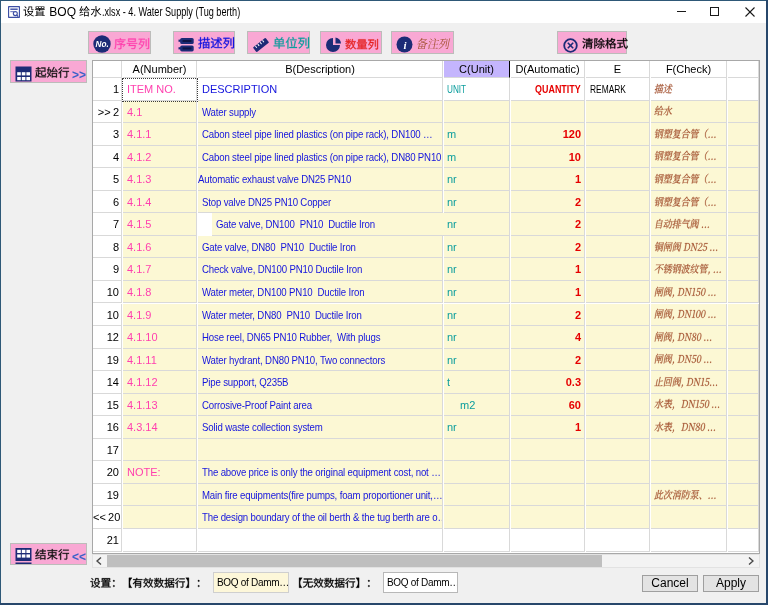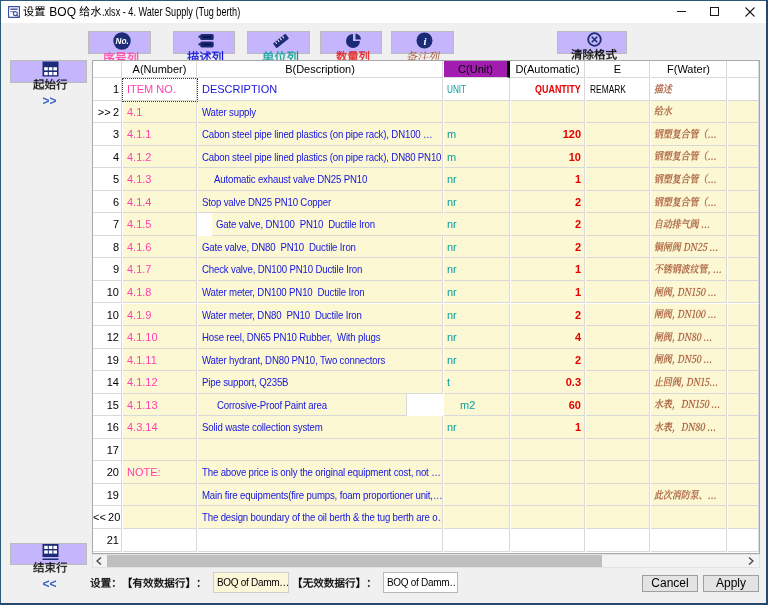--- a/index.html
+++ b/index.html
@@ -1,18 +1,18 @@
 <!DOCTYPE html>
 <html><head><meta charset="utf-8"><style>
 
 *{margin:0;padding:0;box-sizing:border-box}
 html,body{width:768px;height:605px;overflow:hidden}
 body{font-family:"Liberation Sans",sans-serif;position:relative;background:#f0f0f0;}
 .abs{position:absolute}
-.btn{position:absolute;height:23px;background:#c4b5fd;border:1px solid #bcbcba;display:flex;align-items:center;flex-direction:column;}
+.btn{position:absolute;height:23px;background:#f9a8d4;border:1px solid #bcbcba;display:flex;align-items:flex-end;}
 .cell{position:absolute;overflow:hidden;white-space:pre;font-size:11px;line-height:22px;}
 .hdr{position:absolute;overflow:hidden;white-space:nowrap;font-size:11px;line-height:17px;text-align:center;color:#000;}
 .num{position:absolute;font-size:11px;line-height:22px;text-align:right;color:#000;white-space:nowrap;}
 
 </style></head><body>
 <div class="abs" style="left:0;top:0;width:768px;height:23px;background:#fff"></div>
 <div class="abs" style="left:0;top:0;width:768px;height:1px;background:#2e5877"></div>
 <div class="abs" style="left:0;top:0;width:1px;height:605px;background:#2e5877"></div>
 <div class="abs" style="left:766px;top:0;width:2px;height:605px;background:#27476b"></div>
 <div class="abs" style="left:0;top:603px;width:768px;height:2px;background:#27476b"></div>
@@ -150,24 +150,24 @@
         <g transform="translate(0,11.7)">
           <path d="M0.4 -0.6 0.6 0.3C1.7 0.0 3.2 -0.3 4.7 -0.6L4.6 -1.4C3.1 -1.1 1.5 -0.8 0.4 -0.6ZM0.6 -4.9C0.8 -5.0 1.1 -5.0 2.6 -5.2C2.0 -4.5 1.6 -3.9 1.3 -3.7C1.0 -3.3 0.7 -3.0 0.4 -3.0C0.5 -2.7 0.7 -2.3 0.7 -2.1C1.0 -2.3 1.4 -2.4 4.6 -2.9C4.6 -3.1 4.6 -3.5 4.6 -3.7L2.0 -3.3C2.9 -4.3 3.9 -5.5 4.6 -6.8L3.8 -7.2C3.6 -6.8 3.4 -6.4 3.1 -6.0L1.6 -5.9C2.3 -6.8 2.9 -8.1 3.4 -9.2L2.6 -9.6C2.1 -8.2 1.3 -6.8 1.0 -6.5C0.8 -6.1 0.6 -5.8 0.3 -5.8C0.4 -5.5 0.6 -5.1 0.6 -4.9ZM7.3 -9.7V-8.1H4.7V-7.3H7.3V-5.5H5.0V-4.7H10.6V-5.5H8.2V-7.3H10.8V-8.1H8.2V-9.7ZM5.3 -3.5V0.9H6.1V0.4H9.5V0.9H10.4V-3.5ZM6.1 -0.4V-2.7H9.5V-0.4Z M13.2 -6.4V-3.1H16.3C15.3 -1.8 13.5 -0.7 12.0 -0.2C12.2 -0.0 12.4 0.3 12.6 0.5C14.1 -0.1 15.7 -1.1 16.8 -2.4V0.9H17.7V-2.5C18.8 -1.2 20.4 -0.1 22.0 0.6C22.1 0.3 22.4 -0.0 22.6 -0.2C21.0 -0.7 19.2 -1.8 18.2 -3.1H21.4V-6.4H17.7V-7.6H22.2V-8.4H17.7V-9.6H16.8V-8.4H12.4V-7.6H16.8V-6.4ZM14.0 -5.6H16.8V-3.8H14.0ZM17.7 -5.6H20.5V-3.8H17.7Z M28.0 -9.0V-8.1H33.7V-9.0ZM26.1 -9.7C25.5 -8.8 24.4 -7.8 23.4 -7.2C23.6 -7.0 23.8 -6.7 23.9 -6.5C24.9 -7.2 26.1 -8.3 26.9 -9.3ZM27.5 -5.8V-5.0H31.4V-0.2C31.4 -0.0 31.3 0.0 31.1 0.1C30.9 0.1 30.1 0.1 29.3 0.0C29.4 0.3 29.5 0.6 29.6 0.9C30.7 0.9 31.3 0.9 31.7 0.8C32.1 0.6 32.2 0.3 32.2 -0.2V-5.0H34.0V-5.8ZM26.5 -7.2C25.7 -5.9 24.5 -4.6 23.3 -3.7C23.5 -3.5 23.8 -3.2 23.9 -3.0C24.3 -3.3 24.8 -3.7 25.2 -4.2V1.0H26.1V-5.1C26.5 -5.7 27.0 -6.3 27.3 -6.9Z" fill="#111" stroke="#111" stroke-width="0.3"></path>
         </g>
       </svg></span>
     <span style="color:#3a62c8;font-size:12px;font-weight:bold;margin-left:2px">&lt;&lt;</span>
   </div>
 <div class="abs" style="left:92px;top:60px;width:668px;height:494px;background:#fff;border:1px solid #a8a8a8"></div>
 <div class="hdr" style="left:93px;top:61px;width:29px;height:17px;border-right:1px solid #d9d9d9;border-bottom:1px solid #d9d9d9;background:#fff"></div>
 <div class="hdr" style="left:123px;top:61px;width:74px;height:17px;border-right:1px solid #d9d9d9;border-bottom:1px solid #d9d9d9;background:#fff">A(Number)</div>
 <div class="hdr" style="left:198px;top:61px;width:245px;height:17px;border-right:1px solid #d9d9d9;border-bottom:1px solid #d9d9d9;background:#fff">B(Description)</div>
-<div class="hdr" style="left:444px;top:61px;width:66px;height:17px;border-right:3px solid #000000;border-bottom:1px solid #d9d9d9;background:#a21caf">C(Unit)</div>
+<div class="hdr" style="left:444px;top:61px;width:66px;height:17px;border-right:1px solid #000000;border-bottom:1px solid #d9d9d9;background:#c4b5fd">C(Unit)</div>
 <div class="hdr" style="left:511px;top:61px;width:74px;height:17px;border-right:1px solid #d9d9d9;border-bottom:1px solid #d9d9d9;background:#fff">D(Automatic)</div>
 <div class="hdr" style="left:586px;top:61px;width:64px;height:17px;border-right:1px solid #d9d9d9;border-bottom:1px solid #d9d9d9;background:#fff">E</div>
-<div class="hdr" style="left:651px;top:61px;width:76px;height:17px;border-right:1px solid #d9d9d9;border-bottom:1px solid #d9d9d9;background:#fff">F(Water)</div>
+<div class="hdr" style="left:651px;top:61px;width:76px;height:17px;border-right:1px solid #d9d9d9;border-bottom:1px solid #d9d9d9;background:#fff">F(Check)</div>
 <div class="hdr" style="left:728px;top:61px;width:31px;height:17px;border-right:1px solid #d9d9d9;border-bottom:1px solid #d9d9d9;background:#fff"></div>
 <div class="num" style="left:93px;top:78.00px;width:29px;height:22.55px;line-height:22.55px;border-right:1px solid #d9d9d9;border-bottom:1px solid #d9d9d9;background:#fff;padding-right:2px">1</div>
 <div class="cell" style="left:123px;top:78.00px;width:74px;height:22.55px;line-height:22.55px;border-right:1px solid #d9d9d9;border-bottom:1px solid #d9d9d9;background:#fff;color:#ff3fae;padding-left:4px;">ITEM NO.</div>
 <div class="cell" style="left:198px;top:78.00px;width:245px;height:22.55px;line-height:22.55px;border-right:1px solid #d9d9d9;border-bottom:1px solid #d9d9d9;background:#fff;color:#1515dd;padding-left:4px;">DESCRIPTION</div>
 <div class="cell" style="left:444px;top:78.00px;width:66px;height:22.55px;line-height:22.55px;border-right:1px solid #d9d9d9;border-bottom:1px solid #d9d9d9;background:#fff;color:#0b9d9d;padding-left:3px;"><span style="display:inline-block;transform:scaleX(0.78);transform-origin:0 50%;font-size:10.5px">UNIT</span></div>
 <div class="cell" style="left:511px;top:78.00px;width:74px;height:22.55px;line-height:22.55px;border-right:1px solid #d9d9d9;border-bottom:1px solid #d9d9d9;background:#fff;color:#e60000;font-weight:bold;padding-right:3px;text-align:right;"><span style="display:inline-block;transform:scaleX(0.85);transform-origin:100% 50%;font-size:10.5px">QUANTITY</span></div>
 <div class="cell" style="left:586px;top:78.00px;width:64px;height:22.55px;line-height:22.55px;border-right:1px solid #d9d9d9;border-bottom:1px solid #d9d9d9;background:#fff;color:#000;padding-left:4px;"><span style="display:inline-block;transform:scaleX(0.8);transform-origin:0 50%;font-size:10.5px">REMARK</span></div>
 <div class="cell" style="left:728px;top:78.00px;width:31px;height:22.55px;line-height:22.55px;border-right:1px solid #d9d9d9;border-bottom:1px solid #d9d9d9;background:#fff;color:#000;padding-left:4px;"></div>
 <div class="cell" style="left:651px;top:78.00px;width:76px;height:22.55px;border-right:1px solid #d9d9d9;border-bottom:1px solid #d9d9d9;background:#fff"><span style="position:absolute;left:3px;top:3.8px;line-height:0"><svg width="21" height="15" viewBox="0 0 21 15">
         <g transform="translate(0,10.7)">
@@ -205,21 +205,21 @@
 <div class="cell" style="left:511px;top:145.65px;width:74px;height:22.55px;line-height:22.55px;border-right:1px solid #d9d9d9;border-bottom:1px solid #d9d9d9;background:#fcf8d4;color:#e60000;font-weight:bold;padding-right:3px;text-align:right;">10</div>
 <div class="cell" style="left:586px;top:145.65px;width:64px;height:22.55px;line-height:22.55px;border-right:1px solid #d9d9d9;border-bottom:1px solid #d9d9d9;background:#fcf8d4;color:#000;padding-left:4px;"></div>
 <div class="cell" style="left:728px;top:145.65px;width:31px;height:22.55px;line-height:22.55px;border-right:1px solid #d9d9d9;border-bottom:1px solid #d9d9d9;background:#fcf8d4;color:#000;padding-left:4px;"></div>
 <div class="cell" style="left:651px;top:145.65px;width:76px;height:22.55px;border-right:1px solid #d9d9d9;border-bottom:1px solid #d9d9d9;background:#fcf8d4"><span style="position:absolute;left:3px;top:3.8px;line-height:0"><svg width="66" height="15" viewBox="0 0 66 15">
         <g transform="translate(0,10.7)">
           <path d="M3.4 -8.3C3.6 -8.3 3.7 -8.4 3.7 -8.5L2.9 -8.8C2.5 -7.7 1.8 -5.9 1.1 -5.0L1.2 -4.9C1.7 -5.4 2.3 -6.2 2.7 -7.0H4.6C4.8 -7.0 4.9 -7.0 4.9 -7.2C4.7 -7.4 4.3 -7.8 4.3 -7.8L3.9 -7.3H2.9C3.1 -7.6 3.2 -8.0 3.4 -8.3ZM3.9 -6.1 3.4 -5.5H1.8L1.8 -5.2H2.6L2.3 -3.7H0.9L0.9 -3.4H2.2L1.7 -0.7C1.7 -0.5 1.7 -0.4 1.3 -0.2L1.8 0.5C1.9 0.4 2.0 0.3 2.0 0.2C2.8 -0.6 3.6 -1.4 4.0 -1.8L3.9 -1.9C3.3 -1.5 2.8 -1.1 2.3 -0.8L2.8 -3.4H4.1C4.2 -3.4 4.3 -3.4 4.3 -3.6C4.1 -3.9 3.8 -4.3 3.8 -4.3L3.3 -3.7H2.8L3.1 -5.2H4.1C4.3 -5.2 4.4 -5.2 4.4 -5.4C4.2 -5.7 3.9 -6.1 3.9 -6.1ZM8.7 -6.9 7.8 -7.2C7.6 -6.5 7.3 -5.7 7.0 -4.9C6.8 -5.5 6.5 -6.0 6.0 -6.6L5.9 -6.5C6.3 -5.9 6.6 -5.1 6.7 -4.3C6.2 -3.2 5.6 -2.0 4.8 -1.2L4.9 -1.1C5.7 -1.8 6.3 -2.7 6.9 -3.6C7.0 -2.8 7.1 -2.0 7.1 -1.4C7.5 -1.0 7.9 -2.3 7.2 -4.3C7.7 -5.2 8.0 -6.0 8.3 -6.7C8.5 -6.7 8.6 -6.8 8.7 -6.9ZM4.3 0.5 5.8 -7.8H9.0L7.6 -0.3C7.6 -0.1 7.5 -0.0 7.4 -0.0C7.2 -0.0 6.3 -0.1 6.3 -0.1L6.3 0.0C6.7 0.1 6.9 0.2 7.0 0.3C7.1 0.4 7.1 0.6 7.1 0.8C7.9 0.7 8.1 0.4 8.2 -0.2L9.5 -7.7C9.7 -7.7 9.9 -7.8 10.0 -7.9L9.3 -8.5L9.0 -8.1H5.9L5.4 -8.5L3.7 0.8H3.8C4.1 0.8 4.3 0.6 4.3 0.5Z M14.7 -7.8 14.3 -7.3H13.6C13.9 -7.6 14.2 -8.0 14.5 -8.3C14.6 -8.3 14.8 -8.4 14.8 -8.6L14.0 -8.8C13.8 -8.4 13.6 -7.8 13.3 -7.3H12.3C12.6 -7.5 12.8 -8.3 11.9 -8.8L11.7 -8.7C11.9 -8.4 12.0 -7.8 12.0 -7.4C12.0 -7.4 12.0 -7.3 12.1 -7.3H10.6L10.6 -7.0H12.6L12.3 -5.6C12.3 -5.3 12.2 -5.0 12.1 -4.7H11.3L11.5 -6.0C11.8 -6.1 11.9 -6.1 11.9 -6.3L11.1 -6.4L10.8 -4.8C10.7 -4.7 10.6 -4.6 10.5 -4.5L11.0 -4.0L11.3 -4.4H12.0C11.7 -3.6 11.1 -2.8 10.0 -2.2L10.0 -2.0C11.5 -2.6 12.2 -3.5 12.6 -4.4H13.5L13.5 -3.9H13.6C13.8 -3.9 14.0 -4.0 14.0 -4.1L14.4 -6.0C14.6 -6.0 14.7 -6.1 14.7 -6.3L13.9 -6.4L13.6 -4.7H12.7C12.8 -5.0 12.8 -5.3 12.9 -5.6L13.1 -7.0H15.0C15.2 -7.0 15.3 -7.0 15.3 -7.2C15.1 -7.5 14.7 -7.8 14.7 -7.8ZM17.3 -5.0H15.5C15.7 -5.5 15.8 -5.9 15.9 -6.4H17.5ZM15.7 -8.3 15.3 -6.4C15.1 -5.1 14.7 -3.9 13.4 -2.9L13.5 -2.8C14.5 -3.3 15.1 -4.0 15.4 -4.7H17.2L17.0 -3.6C17.0 -3.5 17.0 -3.4 16.8 -3.4C16.6 -3.4 15.9 -3.5 15.9 -3.5L15.8 -3.3C16.2 -3.3 16.4 -3.2 16.5 -3.1C16.6 -3.0 16.6 -2.8 16.5 -2.6C17.3 -2.7 17.5 -3.0 17.6 -3.5L18.3 -7.8C18.5 -7.8 18.7 -7.9 18.8 -8.0L18.1 -8.7L17.8 -8.2H16.3L15.7 -8.6ZM17.6 -6.7H15.9L16.2 -7.9H17.8ZM14.5 -2.7 13.6 -2.8 13.4 -1.7H10.6L10.6 -1.4H13.3L13.1 0.1H9.3L9.3 0.4H17.2C17.3 0.4 17.4 0.3 17.5 0.2C17.2 -0.1 16.8 -0.6 16.8 -0.6L16.3 0.1H13.7L13.9 -1.4H16.7C16.8 -1.4 16.9 -1.4 16.9 -1.6C16.7 -1.9 16.3 -2.3 16.3 -2.3L15.7 -1.7H14.0L14.1 -2.4C14.3 -2.5 14.4 -2.6 14.5 -2.7Z M26.5 -8.2 26.0 -7.6H21.9C22.0 -7.8 22.1 -8.0 22.3 -8.2C22.4 -8.1 22.6 -8.2 22.6 -8.3L21.8 -8.8C21.1 -7.4 20.1 -6.1 19.3 -5.3L19.4 -5.2C20.1 -5.6 20.9 -6.4 21.6 -7.3H26.9C27.0 -7.3 27.1 -7.3 27.2 -7.4C26.9 -7.8 26.5 -8.2 26.5 -8.2ZM22.4 -3.3 21.6 -3.7H24.8L24.7 -3.4H24.8C25.0 -3.4 25.3 -3.5 25.3 -3.6L25.8 -6.0C25.9 -6.0 26.1 -6.1 26.1 -6.2L25.6 -6.8L25.2 -6.4H21.7L21.2 -6.7L20.6 -3.3H20.7C20.9 -3.3 21.2 -3.4 21.2 -3.5L21.2 -3.7H21.6C21.1 -2.7 20.0 -1.5 19.0 -0.8L19.1 -0.6C19.8 -1.0 20.5 -1.6 21.1 -2.1C21.3 -1.5 21.7 -1.0 22.1 -0.6C21.0 -0.0 19.7 0.4 18.3 0.6L18.3 0.8C19.9 0.7 21.3 0.3 22.5 -0.3C23.3 0.3 24.4 0.6 25.7 0.8C25.8 0.5 26.0 0.2 26.3 0.2L26.3 0.0C25.1 -0.0 24.0 -0.3 23.1 -0.6C23.8 -1.1 24.4 -1.6 25.0 -2.3C25.2 -2.3 25.3 -2.3 25.4 -2.4L24.9 -3.1L24.4 -2.7H21.6C21.8 -2.8 21.9 -3.0 22.0 -3.2C22.2 -3.1 22.3 -3.2 22.4 -3.3ZM22.6 -0.9C22.0 -1.2 21.6 -1.7 21.3 -2.3L21.4 -2.4H24.3C23.8 -1.8 23.2 -1.3 22.6 -0.9ZM25.2 -6.1 25.0 -5.2H21.5L21.6 -6.1ZM24.8 -4.0H21.3L21.4 -4.9H25.0Z M30.0 -5.0 30.0 -4.7H34.0C34.1 -4.7 34.2 -4.8 34.3 -4.9C34.0 -5.2 33.6 -5.6 33.6 -5.6L33.1 -5.0ZM32.9 -8.2C33.2 -6.7 34.3 -5.3 35.7 -4.5C35.8 -4.7 36.0 -5.0 36.3 -5.0L36.3 -5.2C34.9 -5.9 33.6 -7.0 33.1 -8.4C33.3 -8.4 33.4 -8.5 33.5 -8.6L32.5 -8.9C31.7 -7.4 29.5 -5.2 27.8 -4.3L27.9 -4.1C29.7 -5.0 31.8 -6.7 32.9 -8.2ZM33.7 -2.8 33.2 -0.3H29.3L29.8 -2.8ZM29.2 -3.1 28.5 0.8H28.6C28.9 0.8 29.2 0.6 29.2 0.6L29.3 0.0H33.2L33.1 0.7H33.2C33.3 0.7 33.7 0.6 33.7 0.5L34.3 -2.6C34.4 -2.7 34.6 -2.8 34.7 -2.8L34.1 -3.5L33.6 -3.1H29.9L29.3 -3.4Z M40.9 -6.8 40.8 -6.7C41.0 -6.5 41.1 -6.1 41.1 -5.8C41.6 -5.3 42.3 -6.6 40.9 -6.8ZM43.3 -8.5 42.6 -8.8C42.2 -8.1 41.7 -7.3 41.3 -6.8L41.4 -6.7C41.7 -6.9 42.0 -7.2 42.3 -7.5H43.0C43.2 -7.2 43.3 -6.8 43.3 -6.4C43.6 -6.0 44.3 -6.9 43.4 -7.5H45.4C45.5 -7.5 45.6 -7.5 45.6 -7.6C45.4 -7.9 45.0 -8.4 45.0 -8.4L44.5 -7.8H42.6C42.7 -7.9 42.8 -8.1 43.0 -8.3C43.2 -8.3 43.3 -8.3 43.3 -8.5ZM39.8 -8.5 39.0 -8.9C38.5 -7.8 37.8 -6.7 37.1 -6.1L37.2 -6.0C37.8 -6.3 38.3 -6.8 38.8 -7.5H39.4C39.6 -7.2 39.7 -6.8 39.6 -6.4C40.0 -6.0 40.6 -6.9 39.8 -7.5H41.4C41.5 -7.5 41.6 -7.5 41.6 -7.6C41.4 -7.9 41.1 -8.3 41.1 -8.3L40.6 -7.8H39.0C39.2 -7.9 39.3 -8.1 39.4 -8.3C39.6 -8.3 39.7 -8.3 39.8 -8.5ZM39.2 -4.2H42.7L42.5 -3.0H39.0ZM38.8 -4.8 37.7 0.8H37.8C38.1 0.8 38.4 0.7 38.4 0.6L38.5 0.1H42.5L42.4 0.6H42.5C42.7 0.6 43.0 0.5 43.0 0.4L43.3 -1.4C43.5 -1.5 43.7 -1.5 43.7 -1.6L43.1 -2.2L42.7 -1.8H38.8L39.0 -2.7H42.4L42.4 -2.4H42.5C42.7 -2.4 43.0 -2.6 43.0 -2.6L43.3 -4.1C43.4 -4.1 43.6 -4.2 43.6 -4.3L43.1 -4.9L42.7 -4.5H39.4ZM38.7 -1.5H42.8L42.5 -0.2H38.5ZM38.3 -6.2 38.2 -6.2C38.1 -5.6 37.8 -4.9 37.5 -4.7C37.3 -4.6 37.1 -4.4 37.1 -4.2C37.2 -3.9 37.5 -4.0 37.7 -4.1C38.0 -4.3 38.2 -4.7 38.3 -5.3H44.1C44.0 -5.0 43.8 -4.6 43.7 -4.3L43.8 -4.2C44.1 -4.5 44.5 -4.9 44.7 -5.2C44.9 -5.3 45.0 -5.3 45.1 -5.3L44.6 -6.1L44.1 -5.7H38.4C38.4 -5.8 38.4 -6.0 38.3 -6.2Z M54.5 -8.7 54.4 -8.9C53.1 -8.0 51.6 -6.5 51.1 -4.0C50.7 -1.5 51.6 0.0 52.7 0.9L52.9 0.7C52.0 -0.3 51.3 -1.8 51.7 -4.0C52.1 -6.2 53.3 -7.7 54.5 -8.7Z M55.0 0.2C55.3 0.2 55.6 -0.1 55.6 -0.5C55.7 -0.9 55.5 -1.1 55.2 -1.1C54.9 -1.1 54.6 -0.9 54.5 -0.5C54.5 -0.1 54.7 0.2 55.0 0.2Z M57.9 0.2C58.2 0.2 58.5 -0.1 58.6 -0.5C58.6 -0.9 58.4 -1.1 58.1 -1.1C57.8 -1.1 57.5 -0.9 57.5 -0.5C57.4 -0.1 57.6 0.2 57.9 0.2Z M60.8 0.2C61.1 0.2 61.4 -0.1 61.5 -0.5C61.5 -0.9 61.4 -1.1 61.0 -1.1C60.7 -1.1 60.4 -0.9 60.4 -0.5C60.3 -0.1 60.5 0.2 60.8 0.2Z" fill="#a3512e" stroke="#a3512e" stroke-width="0.22"></path>
         </g>
       </svg></span></div>
 <div class="num" style="left:93px;top:168.20px;width:29px;height:22.55px;line-height:22.55px;border-right:1px solid #d9d9d9;border-bottom:1px solid #d9d9d9;background:#fff;padding-right:2px">5</div>
 <div class="cell" style="left:123px;top:168.20px;width:74px;height:22.55px;line-height:22.55px;border-right:1px solid #d9d9d9;border-bottom:1px solid #d9d9d9;background:#fcf8d4;color:#ff3fae;padding-left:4px;">4.1.3</div>
-<div class="cell" style="left:198px;top:168.20px;width:245px;height:22.55px;line-height:22.55px;border-right:1px solid #d9d9d9;border-bottom:1px solid #d9d9d9;background:#fcf8d4;color:#1515dd;padding-left:16px;"><span style="display:inline-block;transform:scaleX(0.91);transform-origin:0 50%;font-size:10.6px;letter-spacing:-0.18px">Automatic exhaust valve DN25 PN10</span></div>
+<div class="cell" style="left:198px;top:168.20px;width:245px;height:22.55px;line-height:22.55px;border-right:1px solid #d9d9d9;border-bottom:1px solid #d9d9d9;background:#fcf8d4;color:#1515dd;padding-left:0;"><span style="display:inline-block;transform:scaleX(0.91);transform-origin:0 50%;font-size:10.6px;letter-spacing:-0.18px">Automatic exhaust valve DN25 PN10</span></div>
 <div class="cell" style="left:444px;top:168.20px;width:66px;height:22.55px;line-height:22.55px;border-right:1px solid #d9d9d9;border-bottom:1px solid #d9d9d9;background:#fcf8d4;color:#0b9d9d;padding-left:3px;">nr</div>
 <div class="cell" style="left:511px;top:168.20px;width:74px;height:22.55px;line-height:22.55px;border-right:1px solid #d9d9d9;border-bottom:1px solid #d9d9d9;background:#fcf8d4;color:#e60000;font-weight:bold;padding-right:3px;text-align:right;">1</div>
 <div class="cell" style="left:586px;top:168.20px;width:64px;height:22.55px;line-height:22.55px;border-right:1px solid #d9d9d9;border-bottom:1px solid #d9d9d9;background:#fcf8d4;color:#000;padding-left:4px;"></div>
 <div class="cell" style="left:728px;top:168.20px;width:31px;height:22.55px;line-height:22.55px;border-right:1px solid #d9d9d9;border-bottom:1px solid #d9d9d9;background:#fcf8d4;color:#000;padding-left:4px;"></div>
 <div class="cell" style="left:651px;top:168.20px;width:76px;height:22.55px;border-right:1px solid #d9d9d9;border-bottom:1px solid #d9d9d9;background:#fcf8d4"><span style="position:absolute;left:3px;top:3.8px;line-height:0"><svg width="66" height="15" viewBox="0 0 66 15">
         <g transform="translate(0,10.7)">
           <path d="M3.4 -8.3C3.6 -8.3 3.7 -8.4 3.7 -8.5L2.9 -8.8C2.5 -7.7 1.8 -5.9 1.1 -5.0L1.2 -4.9C1.7 -5.4 2.3 -6.2 2.7 -7.0H4.6C4.8 -7.0 4.9 -7.0 4.9 -7.2C4.7 -7.4 4.3 -7.8 4.3 -7.8L3.9 -7.3H2.9C3.1 -7.6 3.2 -8.0 3.4 -8.3ZM3.9 -6.1 3.4 -5.5H1.8L1.8 -5.2H2.6L2.3 -3.7H0.9L0.9 -3.4H2.2L1.7 -0.7C1.7 -0.5 1.7 -0.4 1.3 -0.2L1.8 0.5C1.9 0.4 2.0 0.3 2.0 0.2C2.8 -0.6 3.6 -1.4 4.0 -1.8L3.9 -1.9C3.3 -1.5 2.8 -1.1 2.3 -0.8L2.8 -3.4H4.1C4.2 -3.4 4.3 -3.4 4.3 -3.6C4.1 -3.9 3.8 -4.3 3.8 -4.3L3.3 -3.7H2.8L3.1 -5.2H4.1C4.3 -5.2 4.4 -5.2 4.4 -5.4C4.2 -5.7 3.9 -6.1 3.9 -6.1ZM8.7 -6.9 7.8 -7.2C7.6 -6.5 7.3 -5.7 7.0 -4.9C6.8 -5.5 6.5 -6.0 6.0 -6.6L5.9 -6.5C6.3 -5.9 6.6 -5.1 6.7 -4.3C6.2 -3.2 5.6 -2.0 4.8 -1.2L4.9 -1.1C5.7 -1.8 6.3 -2.7 6.9 -3.6C7.0 -2.8 7.1 -2.0 7.1 -1.4C7.5 -1.0 7.9 -2.3 7.2 -4.3C7.7 -5.2 8.0 -6.0 8.3 -6.7C8.5 -6.7 8.6 -6.8 8.7 -6.9ZM4.3 0.5 5.8 -7.8H9.0L7.6 -0.3C7.6 -0.1 7.5 -0.0 7.4 -0.0C7.2 -0.0 6.3 -0.1 6.3 -0.1L6.3 0.0C6.7 0.1 6.9 0.2 7.0 0.3C7.1 0.4 7.1 0.6 7.1 0.8C7.9 0.7 8.1 0.4 8.2 -0.2L9.5 -7.7C9.7 -7.7 9.9 -7.8 10.0 -7.9L9.3 -8.5L9.0 -8.1H5.9L5.4 -8.5L3.7 0.8H3.8C4.1 0.8 4.3 0.6 4.3 0.5Z M14.7 -7.8 14.3 -7.3H13.6C13.9 -7.6 14.2 -8.0 14.5 -8.3C14.6 -8.3 14.8 -8.4 14.8 -8.6L14.0 -8.8C13.8 -8.4 13.6 -7.8 13.3 -7.3H12.3C12.6 -7.5 12.8 -8.3 11.9 -8.8L11.7 -8.7C11.9 -8.4 12.0 -7.8 12.0 -7.4C12.0 -7.4 12.0 -7.3 12.1 -7.3H10.6L10.6 -7.0H12.6L12.3 -5.6C12.3 -5.3 12.2 -5.0 12.1 -4.7H11.3L11.5 -6.0C11.8 -6.1 11.9 -6.1 11.9 -6.3L11.1 -6.4L10.8 -4.8C10.7 -4.7 10.6 -4.6 10.5 -4.5L11.0 -4.0L11.3 -4.4H12.0C11.7 -3.6 11.1 -2.8 10.0 -2.2L10.0 -2.0C11.5 -2.6 12.2 -3.5 12.6 -4.4H13.5L13.5 -3.9H13.6C13.8 -3.9 14.0 -4.0 14.0 -4.1L14.4 -6.0C14.6 -6.0 14.7 -6.1 14.7 -6.3L13.9 -6.4L13.6 -4.7H12.7C12.8 -5.0 12.8 -5.3 12.9 -5.6L13.1 -7.0H15.0C15.2 -7.0 15.3 -7.0 15.3 -7.2C15.1 -7.5 14.7 -7.8 14.7 -7.8ZM17.3 -5.0H15.5C15.7 -5.5 15.8 -5.9 15.9 -6.4H17.5ZM15.7 -8.3 15.3 -6.4C15.1 -5.1 14.7 -3.9 13.4 -2.9L13.5 -2.8C14.5 -3.3 15.1 -4.0 15.4 -4.7H17.2L17.0 -3.6C17.0 -3.5 17.0 -3.4 16.8 -3.4C16.6 -3.4 15.9 -3.5 15.9 -3.5L15.8 -3.3C16.2 -3.3 16.4 -3.2 16.5 -3.1C16.6 -3.0 16.6 -2.8 16.5 -2.6C17.3 -2.7 17.5 -3.0 17.6 -3.5L18.3 -7.8C18.5 -7.8 18.7 -7.9 18.8 -8.0L18.1 -8.7L17.8 -8.2H16.3L15.7 -8.6ZM17.6 -6.7H15.9L16.2 -7.9H17.8ZM14.5 -2.7 13.6 -2.8 13.4 -1.7H10.6L10.6 -1.4H13.3L13.1 0.1H9.3L9.3 0.4H17.2C17.3 0.4 17.4 0.3 17.5 0.2C17.2 -0.1 16.8 -0.6 16.8 -0.6L16.3 0.1H13.7L13.9 -1.4H16.7C16.8 -1.4 16.9 -1.4 16.9 -1.6C16.7 -1.9 16.3 -2.3 16.3 -2.3L15.7 -1.7H14.0L14.1 -2.4C14.3 -2.5 14.4 -2.6 14.5 -2.7Z M26.5 -8.2 26.0 -7.6H21.9C22.0 -7.8 22.1 -8.0 22.3 -8.2C22.4 -8.1 22.6 -8.2 22.6 -8.3L21.8 -8.8C21.1 -7.4 20.1 -6.1 19.3 -5.3L19.4 -5.2C20.1 -5.6 20.9 -6.4 21.6 -7.3H26.9C27.0 -7.3 27.1 -7.3 27.2 -7.4C26.9 -7.8 26.5 -8.2 26.5 -8.2ZM22.4 -3.3 21.6 -3.7H24.8L24.7 -3.4H24.8C25.0 -3.4 25.3 -3.5 25.3 -3.6L25.8 -6.0C25.9 -6.0 26.1 -6.1 26.1 -6.2L25.6 -6.8L25.2 -6.4H21.7L21.2 -6.7L20.6 -3.3H20.7C20.9 -3.3 21.2 -3.4 21.2 -3.5L21.2 -3.7H21.6C21.1 -2.7 20.0 -1.5 19.0 -0.8L19.1 -0.6C19.8 -1.0 20.5 -1.6 21.1 -2.1C21.3 -1.5 21.7 -1.0 22.1 -0.6C21.0 -0.0 19.7 0.4 18.3 0.6L18.3 0.8C19.9 0.7 21.3 0.3 22.5 -0.3C23.3 0.3 24.4 0.6 25.7 0.8C25.8 0.5 26.0 0.2 26.3 0.2L26.3 0.0C25.1 -0.0 24.0 -0.3 23.1 -0.6C23.8 -1.1 24.4 -1.6 25.0 -2.3C25.2 -2.3 25.3 -2.3 25.4 -2.4L24.9 -3.1L24.4 -2.7H21.6C21.8 -2.8 21.9 -3.0 22.0 -3.2C22.2 -3.1 22.3 -3.2 22.4 -3.3ZM22.6 -0.9C22.0 -1.2 21.6 -1.7 21.3 -2.3L21.4 -2.4H24.3C23.8 -1.8 23.2 -1.3 22.6 -0.9ZM25.2 -6.1 25.0 -5.2H21.5L21.6 -6.1ZM24.8 -4.0H21.3L21.4 -4.9H25.0Z M30.0 -5.0 30.0 -4.7H34.0C34.1 -4.7 34.2 -4.8 34.3 -4.9C34.0 -5.2 33.6 -5.6 33.6 -5.6L33.1 -5.0ZM32.9 -8.2C33.2 -6.7 34.3 -5.3 35.7 -4.5C35.8 -4.7 36.0 -5.0 36.3 -5.0L36.3 -5.2C34.9 -5.9 33.6 -7.0 33.1 -8.4C33.3 -8.4 33.4 -8.5 33.5 -8.6L32.5 -8.9C31.7 -7.4 29.5 -5.2 27.8 -4.3L27.9 -4.1C29.7 -5.0 31.8 -6.7 32.9 -8.2ZM33.7 -2.8 33.2 -0.3H29.3L29.8 -2.8ZM29.2 -3.1 28.5 0.8H28.6C28.9 0.8 29.2 0.6 29.2 0.6L29.3 0.0H33.2L33.1 0.7H33.2C33.3 0.7 33.7 0.6 33.7 0.5L34.3 -2.6C34.4 -2.7 34.6 -2.8 34.7 -2.8L34.1 -3.5L33.6 -3.1H29.9L29.3 -3.4Z M40.9 -6.8 40.8 -6.7C41.0 -6.5 41.1 -6.1 41.1 -5.8C41.6 -5.3 42.3 -6.6 40.9 -6.8ZM43.3 -8.5 42.6 -8.8C42.2 -8.1 41.7 -7.3 41.3 -6.8L41.4 -6.7C41.7 -6.9 42.0 -7.2 42.3 -7.5H43.0C43.2 -7.2 43.3 -6.8 43.3 -6.4C43.6 -6.0 44.3 -6.9 43.4 -7.5H45.4C45.5 -7.5 45.6 -7.5 45.6 -7.6C45.4 -7.9 45.0 -8.4 45.0 -8.4L44.5 -7.8H42.6C42.7 -7.9 42.8 -8.1 43.0 -8.3C43.2 -8.3 43.3 -8.3 43.3 -8.5ZM39.8 -8.5 39.0 -8.9C38.5 -7.8 37.8 -6.7 37.1 -6.1L37.2 -6.0C37.8 -6.3 38.3 -6.8 38.8 -7.5H39.4C39.6 -7.2 39.7 -6.8 39.6 -6.4C40.0 -6.0 40.6 -6.9 39.8 -7.5H41.4C41.5 -7.5 41.6 -7.5 41.6 -7.6C41.4 -7.9 41.1 -8.3 41.1 -8.3L40.6 -7.8H39.0C39.2 -7.9 39.3 -8.1 39.4 -8.3C39.6 -8.3 39.7 -8.3 39.8 -8.5ZM39.2 -4.2H42.7L42.5 -3.0H39.0ZM38.8 -4.8 37.7 0.8H37.8C38.1 0.8 38.4 0.7 38.4 0.6L38.5 0.1H42.5L42.4 0.6H42.5C42.7 0.6 43.0 0.5 43.0 0.4L43.3 -1.4C43.5 -1.5 43.7 -1.5 43.7 -1.6L43.1 -2.2L42.7 -1.8H38.8L39.0 -2.7H42.4L42.4 -2.4H42.5C42.7 -2.4 43.0 -2.6 43.0 -2.6L43.3 -4.1C43.4 -4.1 43.6 -4.2 43.6 -4.3L43.1 -4.9L42.7 -4.5H39.4ZM38.7 -1.5H42.8L42.5 -0.2H38.5ZM38.3 -6.2 38.2 -6.2C38.1 -5.6 37.8 -4.9 37.5 -4.7C37.3 -4.6 37.1 -4.4 37.1 -4.2C37.2 -3.9 37.5 -4.0 37.7 -4.1C38.0 -4.3 38.2 -4.7 38.3 -5.3H44.1C44.0 -5.0 43.8 -4.6 43.7 -4.3L43.8 -4.2C44.1 -4.5 44.5 -4.9 44.7 -5.2C44.9 -5.3 45.0 -5.3 45.1 -5.3L44.6 -6.1L44.1 -5.7H38.4C38.4 -5.8 38.4 -6.0 38.3 -6.2Z M54.5 -8.7 54.4 -8.9C53.1 -8.0 51.6 -6.5 51.1 -4.0C50.7 -1.5 51.6 0.0 52.7 0.9L52.9 0.7C52.0 -0.3 51.3 -1.8 51.7 -4.0C52.1 -6.2 53.3 -7.7 54.5 -8.7Z M55.0 0.2C55.3 0.2 55.6 -0.1 55.6 -0.5C55.7 -0.9 55.5 -1.1 55.2 -1.1C54.9 -1.1 54.6 -0.9 54.5 -0.5C54.5 -0.1 54.7 0.2 55.0 0.2Z M57.9 0.2C58.2 0.2 58.5 -0.1 58.6 -0.5C58.6 -0.9 58.4 -1.1 58.1 -1.1C57.8 -1.1 57.5 -0.9 57.5 -0.5C57.4 -0.1 57.6 0.2 57.9 0.2Z M60.8 0.2C61.1 0.2 61.4 -0.1 61.5 -0.5C61.5 -0.9 61.4 -1.1 61.0 -1.1C60.7 -1.1 60.4 -0.9 60.4 -0.5C60.3 -0.1 60.5 0.2 60.8 0.2Z" fill="#a3512e" stroke="#a3512e" stroke-width="0.22"></path>
         </g>
       </svg></span></div>
 <div class="num" style="left:93px;top:190.75px;width:29px;height:22.55px;line-height:22.55px;border-right:1px solid #d9d9d9;border-bottom:1px solid #d9d9d9;background:#fff;padding-right:2px">6</div>
@@ -325,21 +325,21 @@
 <div class="cell" style="left:511px;top:371.15px;width:74px;height:22.55px;line-height:22.55px;border-right:1px solid #d9d9d9;border-bottom:1px solid #d9d9d9;background:#fcf8d4;color:#e60000;font-weight:bold;padding-right:3px;text-align:right;">0.3</div>
 <div class="cell" style="left:586px;top:371.15px;width:64px;height:22.55px;line-height:22.55px;border-right:1px solid #d9d9d9;border-bottom:1px solid #d9d9d9;background:#fcf8d4;color:#000;padding-left:4px;"></div>
 <div class="cell" style="left:728px;top:371.15px;width:31px;height:22.55px;line-height:22.55px;border-right:1px solid #d9d9d9;border-bottom:1px solid #d9d9d9;background:#fcf8d4;color:#000;padding-left:4px;"></div>
 <div class="cell" style="left:651px;top:371.15px;width:76px;height:22.55px;border-right:1px solid #d9d9d9;border-bottom:1px solid #d9d9d9;background:#fcf8d4"><span style="position:absolute;left:3px;top:3.8px;line-height:0"><svg width="67" height="15" viewBox="0 0 67 15">
         <g transform="translate(0,10.7)">
           <path d="M0.4 0.1 0.4 0.4H8.3C8.4 0.4 8.5 0.3 8.5 0.2C8.3 -0.1 7.8 -0.6 7.8 -0.6L7.2 0.1H4.9L5.8 -4.5H8.5C8.7 -4.5 8.8 -4.5 8.8 -4.6C8.6 -5.0 8.1 -5.5 8.1 -5.5L7.5 -4.8H5.8L6.4 -8.2C6.7 -8.3 6.7 -8.4 6.8 -8.5L5.9 -8.6L4.3 0.1H2.5L3.5 -5.8C3.8 -5.9 3.9 -6.0 3.9 -6.1L3.0 -6.2L1.9 0.1Z M16.3 -0.5H10.6L11.9 -7.8H17.6ZM10.4 0.5 10.5 -0.2H16.3L16.1 0.7H16.2C16.4 0.7 16.7 0.5 16.7 0.4L18.2 -7.7C18.4 -7.7 18.5 -7.8 18.6 -7.9L18.0 -8.5L17.6 -8.1H12.0L11.4 -8.5L9.8 0.8H9.9C10.1 0.8 10.4 0.6 10.4 0.5ZM15.0 -2.9H12.8L13.3 -5.8H15.5ZM12.7 -2.0 12.8 -2.6H14.9L14.8 -1.9H14.9C15.1 -1.9 15.4 -2.1 15.4 -2.1L16.0 -5.6C16.2 -5.7 16.4 -5.8 16.5 -5.8L15.9 -6.5L15.5 -6.1H13.4L12.9 -6.4L12.1 -1.8H12.2C12.4 -1.8 12.7 -2.0 12.7 -2.0Z M21.0 -8.9 20.9 -8.8C21.2 -8.4 21.5 -7.8 21.5 -7.3C22.1 -6.8 22.7 -8.2 21.0 -8.9ZM20.9 -7.3 20.1 -7.4 18.6 0.8H18.7C18.9 0.8 19.2 0.7 19.2 0.6L20.5 -7.0C20.8 -7.1 20.9 -7.2 20.9 -7.3ZM24.3 -7.0 24.2 -6.9C24.4 -6.6 24.6 -6.1 24.6 -5.7C25.0 -5.2 25.7 -6.4 24.3 -7.0ZM26.7 -8.0H22.7L22.8 -7.7H26.7L25.4 -0.3C25.4 -0.1 25.3 -0.0 25.1 -0.0C24.9 -0.0 23.9 -0.1 23.9 -0.1L23.9 0.0C24.3 0.1 24.5 0.2 24.7 0.3C24.8 0.4 24.8 0.6 24.8 0.8C25.7 0.7 25.8 0.3 25.9 -0.2L27.3 -7.6C27.4 -7.6 27.6 -7.7 27.7 -7.8L27.1 -8.4ZM25.2 -5.5 24.8 -5.0 23.6 -4.9C23.7 -5.5 23.8 -6.1 23.9 -6.7C24.1 -6.7 24.2 -6.8 24.2 -7.0L23.4 -7.1C23.3 -6.3 23.2 -5.5 23.1 -4.8L22.1 -4.7L22.1 -4.3L23.1 -4.5C23.1 -3.7 23.1 -2.9 23.2 -2.3C22.7 -1.8 22.1 -1.3 21.5 -1.0L21.5 -0.8C22.2 -1.1 22.7 -1.5 23.3 -1.9C23.4 -1.3 23.7 -0.9 24.1 -0.6C24.4 -0.4 24.7 -0.2 24.9 -0.5C25.0 -0.6 24.9 -0.8 24.8 -1.0L25.1 -2.2L25.0 -2.2C24.9 -1.9 24.7 -1.5 24.6 -1.3C24.5 -1.2 24.5 -1.2 24.4 -1.3C24.1 -1.5 23.9 -1.8 23.7 -2.3C24.3 -2.9 24.8 -3.5 25.1 -4.0C25.3 -4.0 25.4 -4.0 25.5 -4.1L24.8 -4.5C24.5 -3.9 24.1 -3.3 23.7 -2.8C23.6 -3.3 23.6 -3.9 23.6 -4.5L25.6 -4.8C25.7 -4.8 25.8 -4.9 25.8 -5.0C25.6 -5.2 25.2 -5.5 25.2 -5.5ZM22.1 -4.8 21.8 -5.0C22.1 -5.5 22.4 -6.0 22.7 -6.6C22.8 -6.6 23.0 -6.7 23.0 -6.8L22.3 -7.1C21.7 -5.6 20.9 -4.1 20.2 -3.2L20.3 -3.1C20.6 -3.3 20.9 -3.7 21.2 -4.1L20.5 -0.2H20.6C20.8 -0.2 21.0 -0.3 21.0 -0.4L21.8 -4.6C22.0 -4.6 22.1 -4.7 22.1 -4.8Z M27.1 1.8C28.0 1.5 28.6 0.8 28.8 -0.3C28.9 -0.5 28.9 -0.7 28.9 -0.9C28.7 -1.1 28.6 -1.1 28.4 -1.1C28.1 -1.1 27.9 -0.8 27.8 -0.5C27.8 -0.3 27.8 -0.1 28.0 0.1L28.3 0.3C28.1 0.9 27.7 1.2 27.1 1.6Z M33.8 -7.3 34.7 -7.2C34.5 -6.2 34.3 -5.1 34.1 -4.0L34.1 -3.8C33.8 -2.5 33.6 -1.4 33.4 -0.4L32.5 -0.3L32.5 0.0H35.0C37.1 0.0 38.6 -1.5 39.0 -3.8C39.5 -6.3 38.5 -7.6 36.5 -7.6H33.8ZM34.2 -0.3C34.4 -1.4 34.6 -2.5 34.8 -3.8L34.9 -4.0C35.1 -5.2 35.3 -6.2 35.5 -7.3H36.3C37.9 -7.3 38.6 -6.1 38.2 -3.8C37.8 -1.7 36.7 -0.3 35.0 -0.3Z M44.3 0.1H44.7L46.0 -7.2L46.9 -7.3L47.0 -7.6H44.7L44.6 -7.3L45.7 -7.2L45.1 -4.1L44.7 -1.3L42.2 -7.6H40.6L40.5 -7.3L41.4 -7.3L40.2 -0.4L39.3 -0.3L39.2 0.0H41.5L41.6 -0.3L40.5 -0.4L41.0 -3.3L41.6 -6.7Z M46.6 0.0 49.8 0.0 49.8 -0.3 48.7 -0.4 49.0 -2.4 49.7 -6.0 50.0 -7.6 49.9 -7.7 47.9 -7.2 47.8 -6.9 49.1 -7.1 48.3 -2.4 47.9 -0.4 46.7 -0.3Z M52.3 0.2C53.7 0.2 54.8 -0.8 55.1 -2.3C55.3 -3.8 54.6 -4.6 53.4 -4.6C53.0 -4.6 52.6 -4.5 52.2 -4.4L52.8 -6.9H55.7L55.8 -7.6H52.6L51.8 -4.0L52.0 -3.9C52.3 -4.1 52.7 -4.2 53.1 -4.2C54.0 -4.2 54.5 -3.6 54.3 -2.3C54.0 -0.9 53.3 -0.2 52.3 -0.2C52.0 -0.2 51.8 -0.2 51.6 -0.3L51.5 -1.1C51.5 -1.5 51.4 -1.6 51.2 -1.6C51.1 -1.6 50.9 -1.5 50.8 -1.3C50.8 -0.4 51.4 0.2 52.3 0.2Z M56.6 0.2C56.9 0.2 57.2 -0.1 57.2 -0.5C57.3 -0.9 57.1 -1.1 56.8 -1.1C56.5 -1.1 56.2 -0.9 56.1 -0.5C56.1 -0.1 56.2 0.2 56.6 0.2Z M59.5 0.2C59.8 0.2 60.1 -0.1 60.2 -0.5C60.2 -0.9 60.0 -1.1 59.7 -1.1C59.4 -1.1 59.1 -0.9 59.1 -0.5C59.0 -0.1 59.2 0.2 59.5 0.2Z M62.4 0.2C62.7 0.2 63.0 -0.1 63.1 -0.5C63.1 -0.9 62.9 -1.1 62.6 -1.1C62.3 -1.1 62.0 -0.9 62.0 -0.5C61.9 -0.1 62.1 0.2 62.4 0.2Z" fill="#a3512e" stroke="#a3512e" stroke-width="0.22"></path>
         </g>
       </svg></span></div>
 <div class="num" style="left:93px;top:393.70px;width:29px;height:22.55px;line-height:22.55px;border-right:1px solid #d9d9d9;border-bottom:1px solid #d9d9d9;background:#fff;padding-right:2px">15</div>
 <div class="cell" style="left:123px;top:393.70px;width:74px;height:22.55px;line-height:22.55px;border-right:1px solid #d9d9d9;border-bottom:1px solid #d9d9d9;background:#fcf8d4;color:#ff3fae;padding-left:4px;">4.1.13</div>
-<div class="cell" style="left:198px;top:393.70px;width:209px;height:22.55px;line-height:22.55px;border-right:1px solid #d9d9d9;border-bottom:1px solid #d9d9d9;background:#fcf8d4;color:#1515dd;padding-left:19px;"><span style="display:inline-block;transform:scaleX(0.91);transform-origin:0 50%;font-size:10.6px;letter-spacing:-0.18px">Corrosive-Proof Paint area</span></div>
+<div class="cell" style="left:198px;top:393.70px;width:245px;height:22.55px;line-height:22.55px;border-right:1px solid #d9d9d9;border-bottom:1px solid #d9d9d9;background:#fcf8d4;color:#1515dd;padding-left:4px;"><span style="display:inline-block;transform:scaleX(0.91);transform-origin:0 50%;font-size:10.6px;letter-spacing:-0.18px">Corrosive-Proof Paint area</span></div>
 <div class="cell" style="left:444px;top:393.70px;width:66px;height:22.55px;line-height:22.55px;border-right:1px solid #d9d9d9;border-bottom:1px solid #d9d9d9;background:#fcf8d4;color:#0b9d9d;padding-left:16px;">m2</div>
 <div class="cell" style="left:511px;top:393.70px;width:74px;height:22.55px;line-height:22.55px;border-right:1px solid #d9d9d9;border-bottom:1px solid #d9d9d9;background:#fcf8d4;color:#e60000;font-weight:bold;padding-right:3px;text-align:right;">60</div>
 <div class="cell" style="left:586px;top:393.70px;width:64px;height:22.55px;line-height:22.55px;border-right:1px solid #d9d9d9;border-bottom:1px solid #d9d9d9;background:#fcf8d4;color:#000;padding-left:4px;"></div>
 <div class="cell" style="left:728px;top:393.70px;width:31px;height:22.55px;line-height:22.55px;border-right:1px solid #d9d9d9;border-bottom:1px solid #d9d9d9;background:#fcf8d4;color:#000;padding-left:4px;"></div>
 <div class="cell" style="left:651px;top:393.70px;width:76px;height:22.55px;border-right:1px solid #d9d9d9;border-bottom:1px solid #d9d9d9;background:#fcf8d4"><span style="position:absolute;left:3px;top:3.8px;line-height:0"><svg width="69" height="15" viewBox="0 0 69 15">
         <g transform="translate(0,10.7)">
           <path d="M8.7 -6.9C8.2 -6.2 7.3 -5.1 6.5 -4.4C6.2 -5.2 6.1 -6.3 6.1 -7.6L6.2 -8.4C6.5 -8.4 6.6 -8.5 6.6 -8.7L5.7 -8.8L4.2 -0.3C4.2 -0.1 4.1 -0.0 3.9 -0.0C3.7 -0.0 2.7 -0.1 2.7 -0.1L2.7 0.0C3.1 0.1 3.3 0.2 3.5 0.3C3.6 0.4 3.6 0.6 3.6 0.8C4.5 0.7 4.7 0.4 4.8 -0.2L6.0 -6.8C5.9 -3.3 6.8 -1.5 8.1 -0.2C8.3 -0.5 8.5 -0.8 8.8 -0.8L8.8 -0.9C7.9 -1.6 7.0 -2.6 6.5 -4.2C7.5 -4.8 8.5 -5.6 9.1 -6.2C9.3 -6.1 9.3 -6.2 9.4 -6.3ZM1.5 -5.8 1.5 -5.5H3.8C3.1 -3.5 1.9 -1.6 0.3 -0.3L0.4 -0.1C2.4 -1.4 3.6 -3.4 4.4 -5.4C4.6 -5.4 4.7 -5.5 4.8 -5.6L4.3 -6.3L3.8 -5.8Z M15.6 -8.7 14.7 -8.8 14.4 -7.6H11.3L11.3 -7.3H14.4L14.2 -6.1H11.4L11.4 -5.8H14.1L13.9 -4.6H10.2L10.3 -4.3H13.4C12.4 -3.2 11.0 -2.1 9.5 -1.4L9.5 -1.2C10.4 -1.5 11.3 -1.9 12.0 -2.4L11.6 -0.3C11.6 -0.1 11.6 -0.1 11.2 0.2L11.5 0.9C11.6 0.9 11.7 0.8 11.7 0.7C12.9 0.1 14.0 -0.5 14.6 -0.9L14.6 -1.0C13.7 -0.7 12.8 -0.3 12.2 -0.1L12.7 -2.9C13.3 -3.3 13.8 -3.8 14.2 -4.3H14.3C14.4 -1.7 15.4 -0.2 16.9 0.6C17.0 0.2 17.3 -0.0 17.6 -0.1L17.6 -0.3C16.7 -0.5 15.8 -1.1 15.3 -1.9C16.0 -2.3 16.9 -2.8 17.4 -3.3C17.6 -3.2 17.7 -3.3 17.8 -3.3L17.0 -3.9C16.6 -3.4 15.9 -2.6 15.2 -2.1C14.8 -2.7 14.6 -3.4 14.5 -4.3H17.9C18.1 -4.3 18.2 -4.3 18.2 -4.5C18.0 -4.8 17.6 -5.2 17.6 -5.2L17.0 -4.6H14.5L14.7 -5.8H17.5C17.6 -5.8 17.7 -5.8 17.7 -6.0C17.5 -6.3 17.1 -6.7 17.1 -6.7L16.6 -6.1H14.8L15.0 -7.3H18.2C18.3 -7.3 18.4 -7.3 18.4 -7.4C18.2 -7.7 17.8 -8.2 17.8 -8.2L17.3 -7.6H15.0L15.2 -8.4C15.4 -8.5 15.5 -8.6 15.6 -8.7Z M19.4 0.3C19.1 0.1 18.7 -0.1 18.8 -0.6C18.8 -0.9 19.1 -1.2 19.5 -1.2C19.9 -1.2 20.0 -0.8 19.9 -0.3C19.8 0.5 19.3 1.5 18.3 2.1L18.2 1.8C19.0 1.3 19.3 0.7 19.4 0.3Z M28.6 -7.3 29.5 -7.2C29.3 -6.2 29.1 -5.1 28.9 -4.0L28.8 -3.8C28.6 -2.5 28.4 -1.4 28.2 -0.4L27.3 -0.3L27.2 0.0H29.8C31.9 0.0 33.4 -1.5 33.8 -3.8C34.3 -6.3 33.3 -7.6 31.3 -7.6H28.6ZM29.0 -0.3C29.2 -1.4 29.4 -2.5 29.6 -3.8L29.7 -4.0C29.9 -5.2 30.1 -6.2 30.3 -7.3H31.1C32.7 -7.3 33.4 -6.1 33.0 -3.8C32.6 -1.7 31.5 -0.3 29.8 -0.3Z M39.1 0.1H39.5L40.8 -7.2L41.7 -7.3L41.8 -7.6H39.5L39.4 -7.3L40.5 -7.2L39.9 -4.1L39.5 -1.3L37.0 -7.6H35.4L35.3 -7.3L36.2 -7.3L35.0 -0.4L34.1 -0.3L34.0 0.0H36.3L36.4 -0.3L35.3 -0.4L35.8 -3.3L36.4 -6.7Z M41.4 0.0 44.6 0.0 44.6 -0.3 43.5 -0.4 43.8 -2.4 44.5 -6.0 44.8 -7.6 44.7 -7.7 42.7 -7.2 42.6 -6.9 43.9 -7.1 43.1 -2.4 42.7 -0.4 41.5 -0.3Z M47.1 0.2C48.5 0.2 49.6 -0.8 49.8 -2.3C50.1 -3.8 49.4 -4.6 48.2 -4.6C47.8 -4.6 47.4 -4.5 47.0 -4.4L47.6 -6.9H50.5L50.6 -7.6H47.4L46.6 -4.0L46.8 -3.9C47.1 -4.1 47.5 -4.2 47.9 -4.2C48.8 -4.2 49.3 -3.6 49.1 -2.3C48.8 -0.9 48.1 -0.2 47.1 -0.2C46.8 -0.2 46.6 -0.2 46.4 -0.3L46.3 -1.1C46.3 -1.5 46.2 -1.6 46.0 -1.6C45.8 -1.6 45.7 -1.5 45.6 -1.3C45.6 -0.4 46.2 0.2 47.1 0.2Z M52.4 0.2C53.5 0.2 54.7 -1.0 55.2 -3.8C55.7 -6.7 54.9 -7.8 53.8 -7.8C52.7 -7.8 51.5 -6.7 51.0 -3.8C50.5 -1.0 51.3 0.2 52.4 0.2ZM52.4 -0.2C51.8 -0.2 51.3 -1.1 51.8 -3.8C52.3 -6.6 53.1 -7.5 53.7 -7.5C54.4 -7.5 54.9 -6.6 54.4 -3.8C53.9 -1.1 53.1 -0.2 52.4 -0.2Z M58.6 0.2C58.9 0.2 59.2 -0.1 59.3 -0.5C59.4 -0.9 59.2 -1.1 58.8 -1.1C58.5 -1.1 58.3 -0.9 58.2 -0.5C58.1 -0.1 58.3 0.2 58.6 0.2Z M61.5 0.2C61.8 0.2 62.1 -0.1 62.2 -0.5C62.3 -0.9 62.1 -1.1 61.8 -1.1C61.4 -1.1 61.2 -0.9 61.1 -0.5C61.0 -0.1 61.2 0.2 61.5 0.2Z M64.5 0.2C64.8 0.2 65.1 -0.1 65.1 -0.5C65.2 -0.9 65.0 -1.1 64.7 -1.1C64.4 -1.1 64.1 -0.9 64.0 -0.5C64.0 -0.1 64.1 0.2 64.5 0.2Z" fill="#a3512e" stroke="#a3512e" stroke-width="0.22"></path>
         </g>
       </svg></span></div>
 <div class="num" style="left:93px;top:416.25px;width:29px;height:22.55px;line-height:22.55px;border-right:1px solid #d9d9d9;border-bottom:1px solid #d9d9d9;background:#fff;padding-right:2px">16</div>

